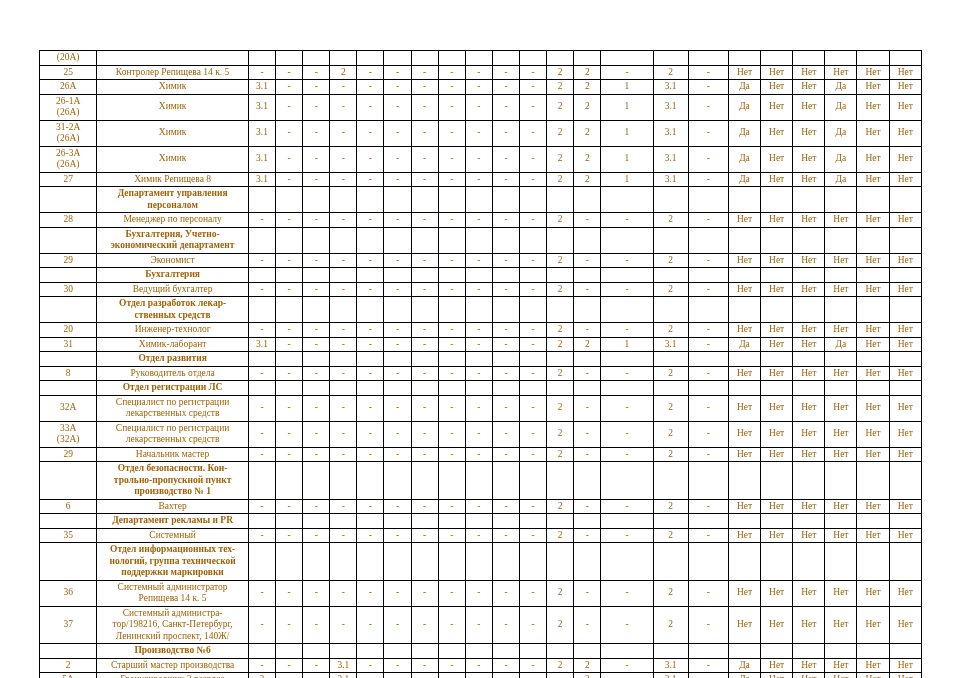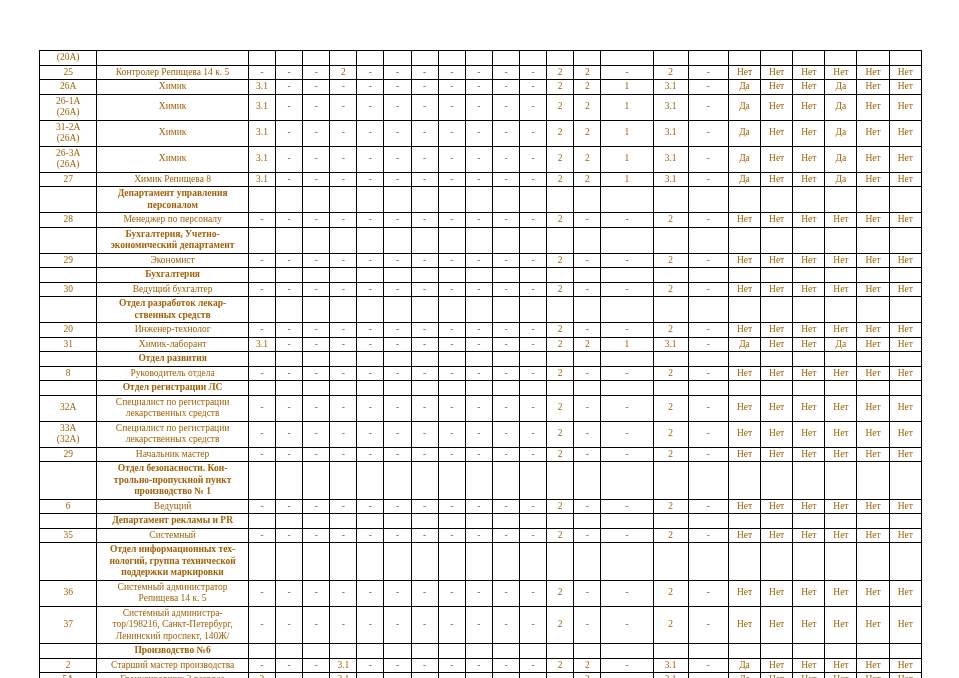--- a/index.html
+++ b/index.html
@@ -682,21 +682,21 @@
           <td class="value-cell"></td>
           <td class="value-cell"></td>
           <td class="value-cell"></td>
           <td class="value-cell"></td>
           <td class="value-cell"></td>
           <td class="value-cell"></td>
           <td class="value-cell"></td>
         </tr>
         <tr class="data-row">
           <td class="code-cell">6</td>
-          <td class="title-cell">Ведущий</td>
+          <td class="title-cell">Вахтер</td>
           <td class="value-cell">-</td>
           <td class="value-cell">-</td>
           <td class="value-cell">-</td>
           <td class="value-cell">-</td>
           <td class="value-cell">-</td>
           <td class="value-cell">-</td>
           <td class="value-cell">-</td>
           <td class="value-cell">-</td>
           <td class="value-cell">-</td>
           <td class="value-cell">-</td>

